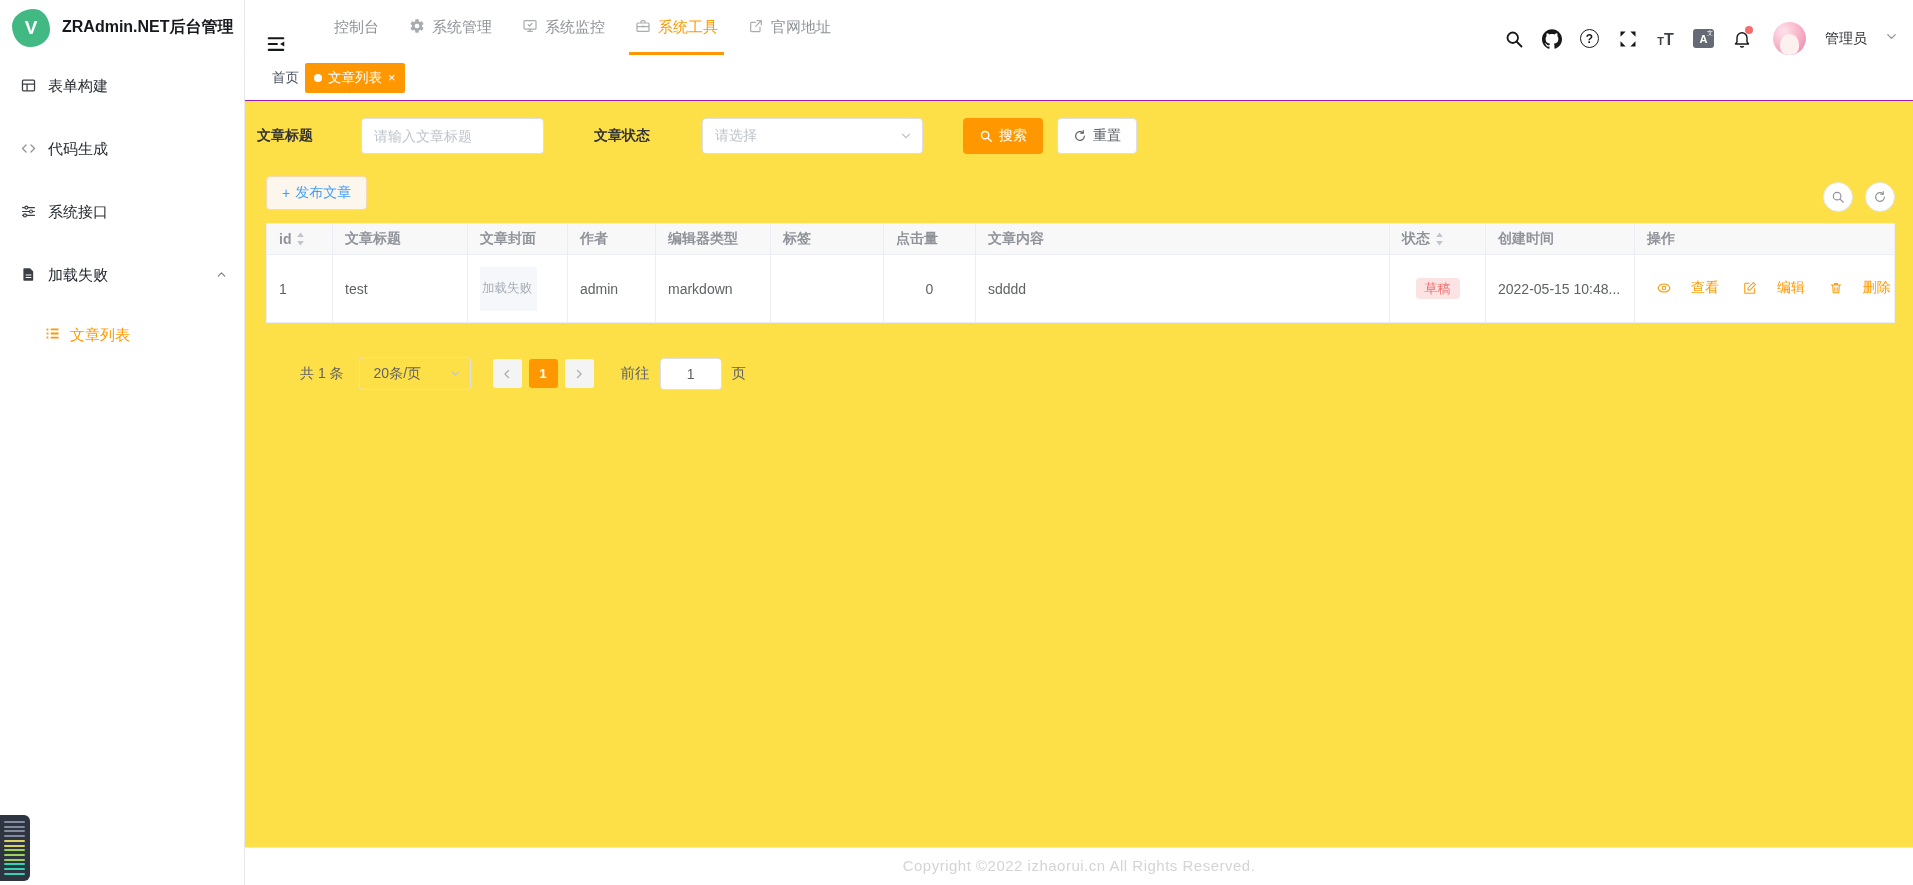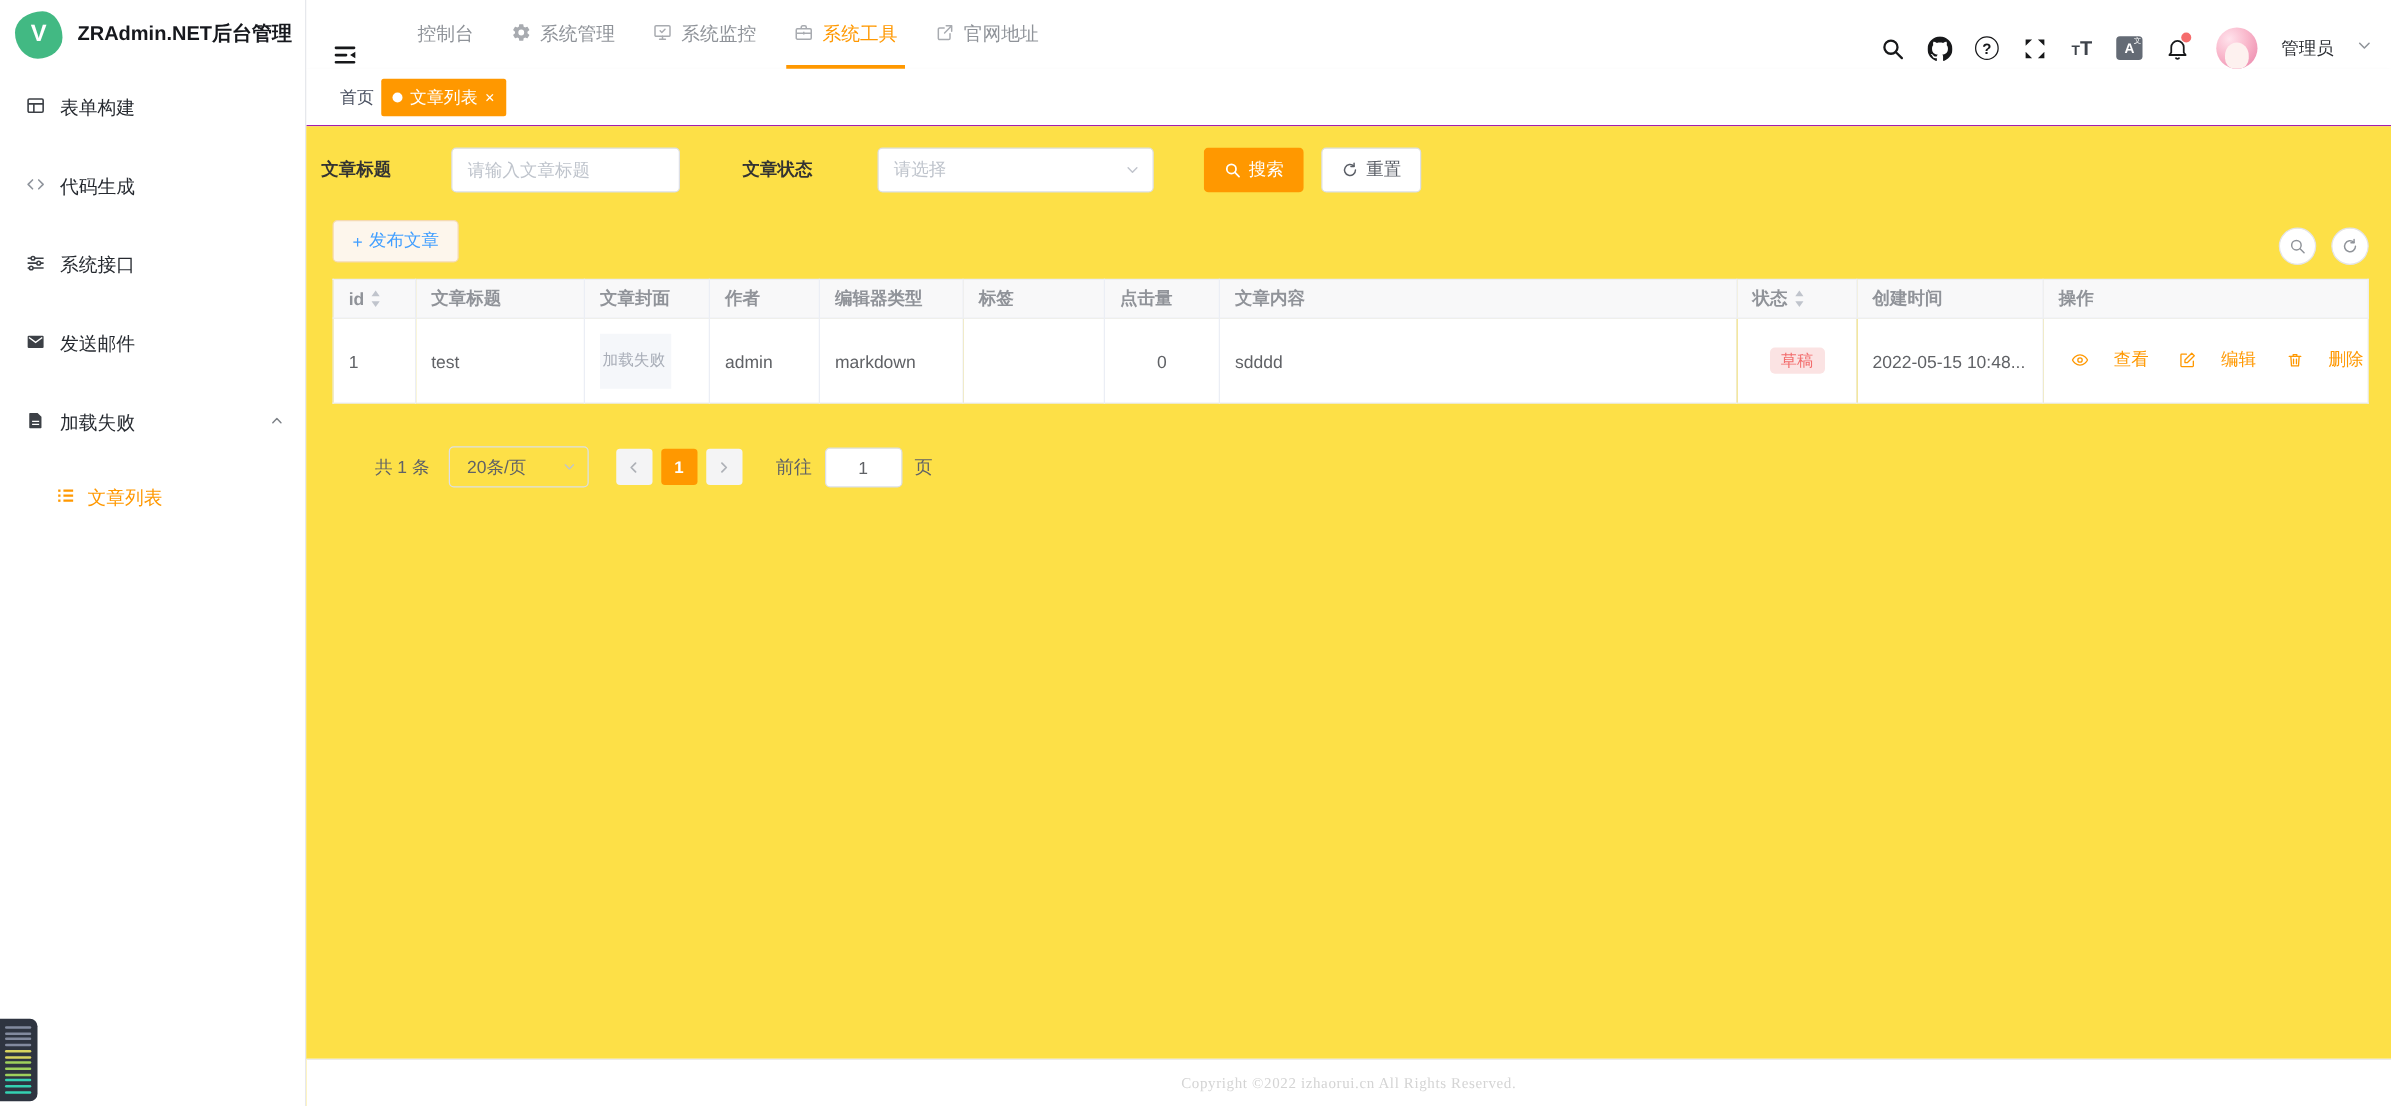--- a/index.html
+++ b/index.html
@@ -140,21 +140,21 @@
     font-weight:bold; display:flex; align-items:center; justify-content:center; cursor:pointer; }
   .page-num.active { background:#ff9800; color:#fff; }
   .goto-label { font-size:14.5px; color:#606266; margin-left:27px; }
   .goto-input { width:62px; height:32px; border:1px solid #dcdfe6; border-radius:4px;
     text-align:center; font-size:14px; color:#606266; margin:0 10px; outline:none; font-family:inherit; }
   .goto-unit { font-size:14.5px; color:#606266; }
 
   
   .page-footer { position:absolute; left:0; right:0; bottom:0; border-top:1px solid #eaeaea;
     text-align:center; padding:9px 0 10px; background:#fff; }
-  .copyright { font-size:12px; color:#d4d4d4; letter-spacing:.5px;font-family:Liberation Serif, serif; }
+  .copyright { font-size:15px; color:#d4d4d4; letter-spacing:.5px; }
 </style>
 </head>
 <body>
 
 <div class="app">
 
   <aside class="sidebar">
     <div class="logo-row">
       <div class="logo-blob">V</div>
       <div class="app-title">ZRAdmin.NET后台管理</div>
@@ -181,29 +181,20 @@
       <div class="menu-item">
         <span class="icon-dark">
           <svg viewBox="0 0 24 24" fill="none" stroke="currentColor" stroke-width="1.7">
               <path d="M3 6.5h18M3 12h18M3 17.5h18"></path>
               <circle cx="9" cy="6.5" r="2.1" fill="#fff"></circle>
               <circle cx="15.5" cy="12" r="2.1" fill="#fff"></circle>
               <circle cx="7" cy="17.5" r="2.1" fill="#fff"></circle>
             </svg>
         </span>
         <span>系统接口</span>
-      </div>
-      <div class="menu-item">
-        <span class="icon-dark">
-          <svg viewBox="0 0 24 24">
-              <rect x="3" y="5" width="18" height="14" rx="1.3" fill="currentColor"></rect>
-              <path d="M4.5 7 12 12.6 19.5 7" stroke="#fff" stroke-width="1.6" fill="none"></path>
-            </svg>
-        </span>
-        <span>发送邮件</span>
       </div>
       <div class="menu-item">
         <span class="icon-dark">
           <svg viewBox="0 0 24 24">
               <path d="M5.6 3.3h8.6l4.4 4.4v12.2a.8.8 0 0 1-.8.8H5.6a.8.8 0 0 1-.8-.8V4.1a.8.8 0 0 1 .8-.8z" fill="currentColor"></path>
               <path d="M8 12.8h8M8 16.3h8" stroke="#fff" stroke-width="1.5"></path>
             </svg>
         </span>
         <span>加载失败</span>
         <span class="menu-chevron">

